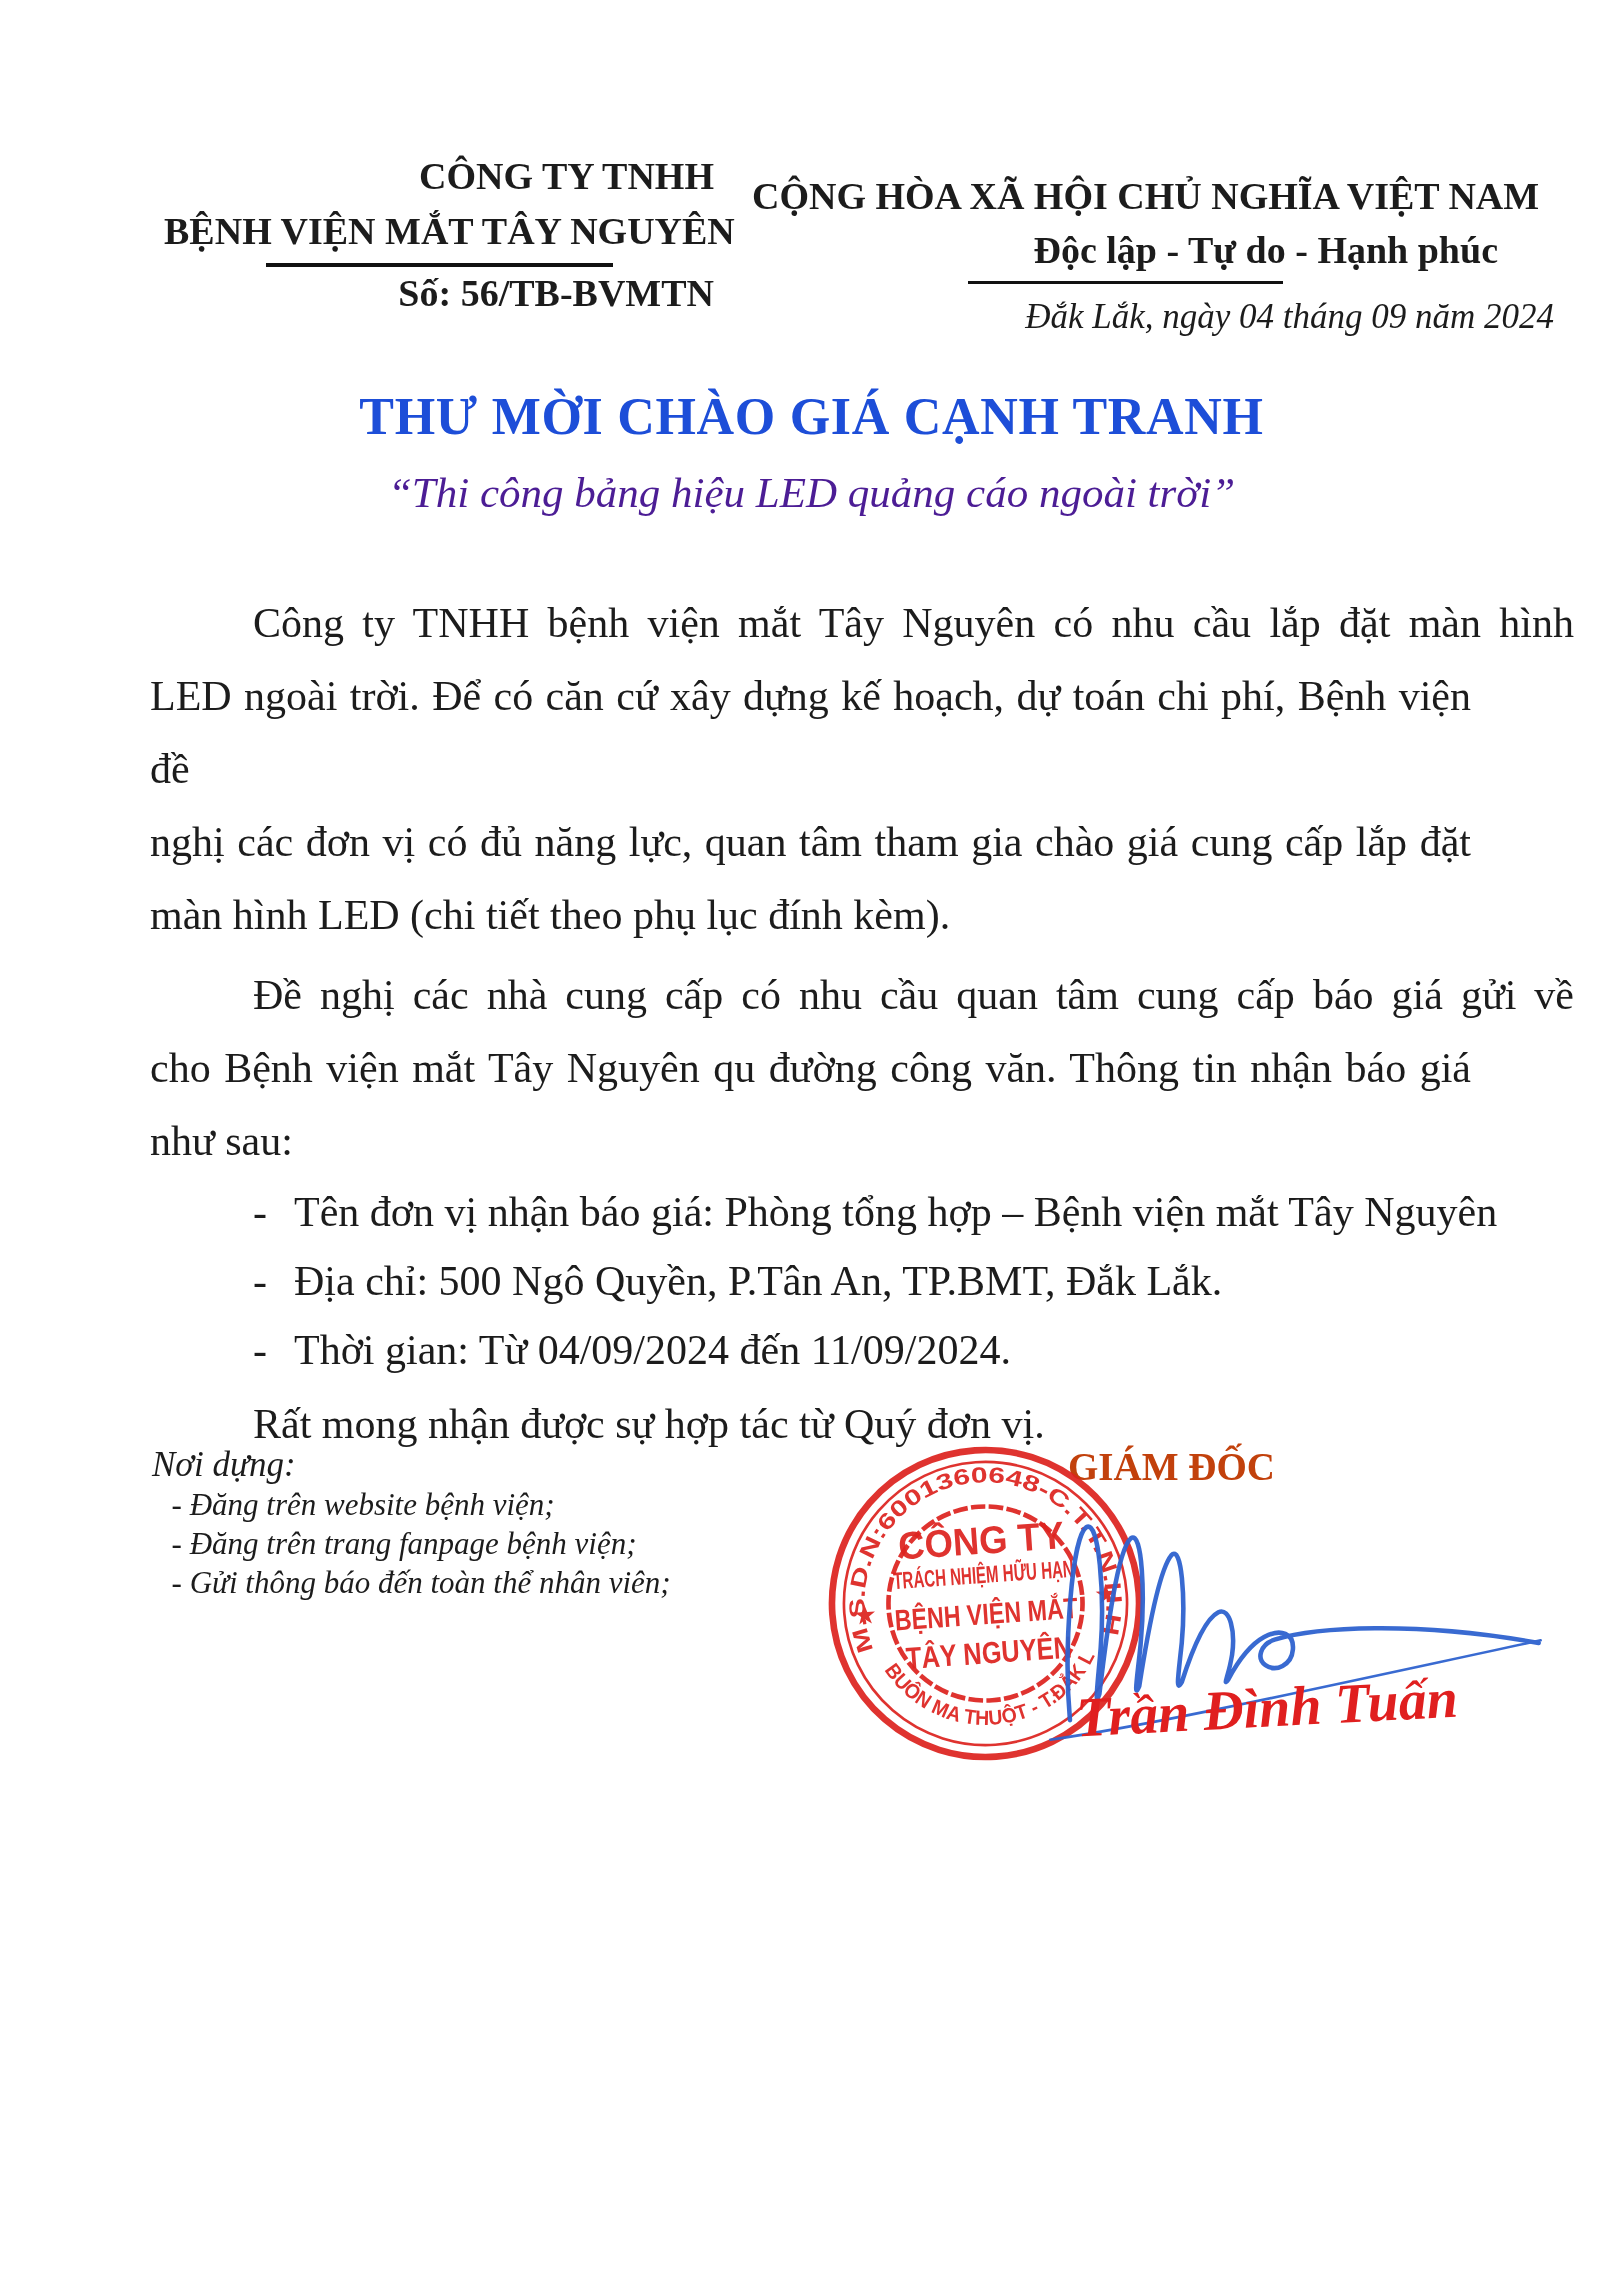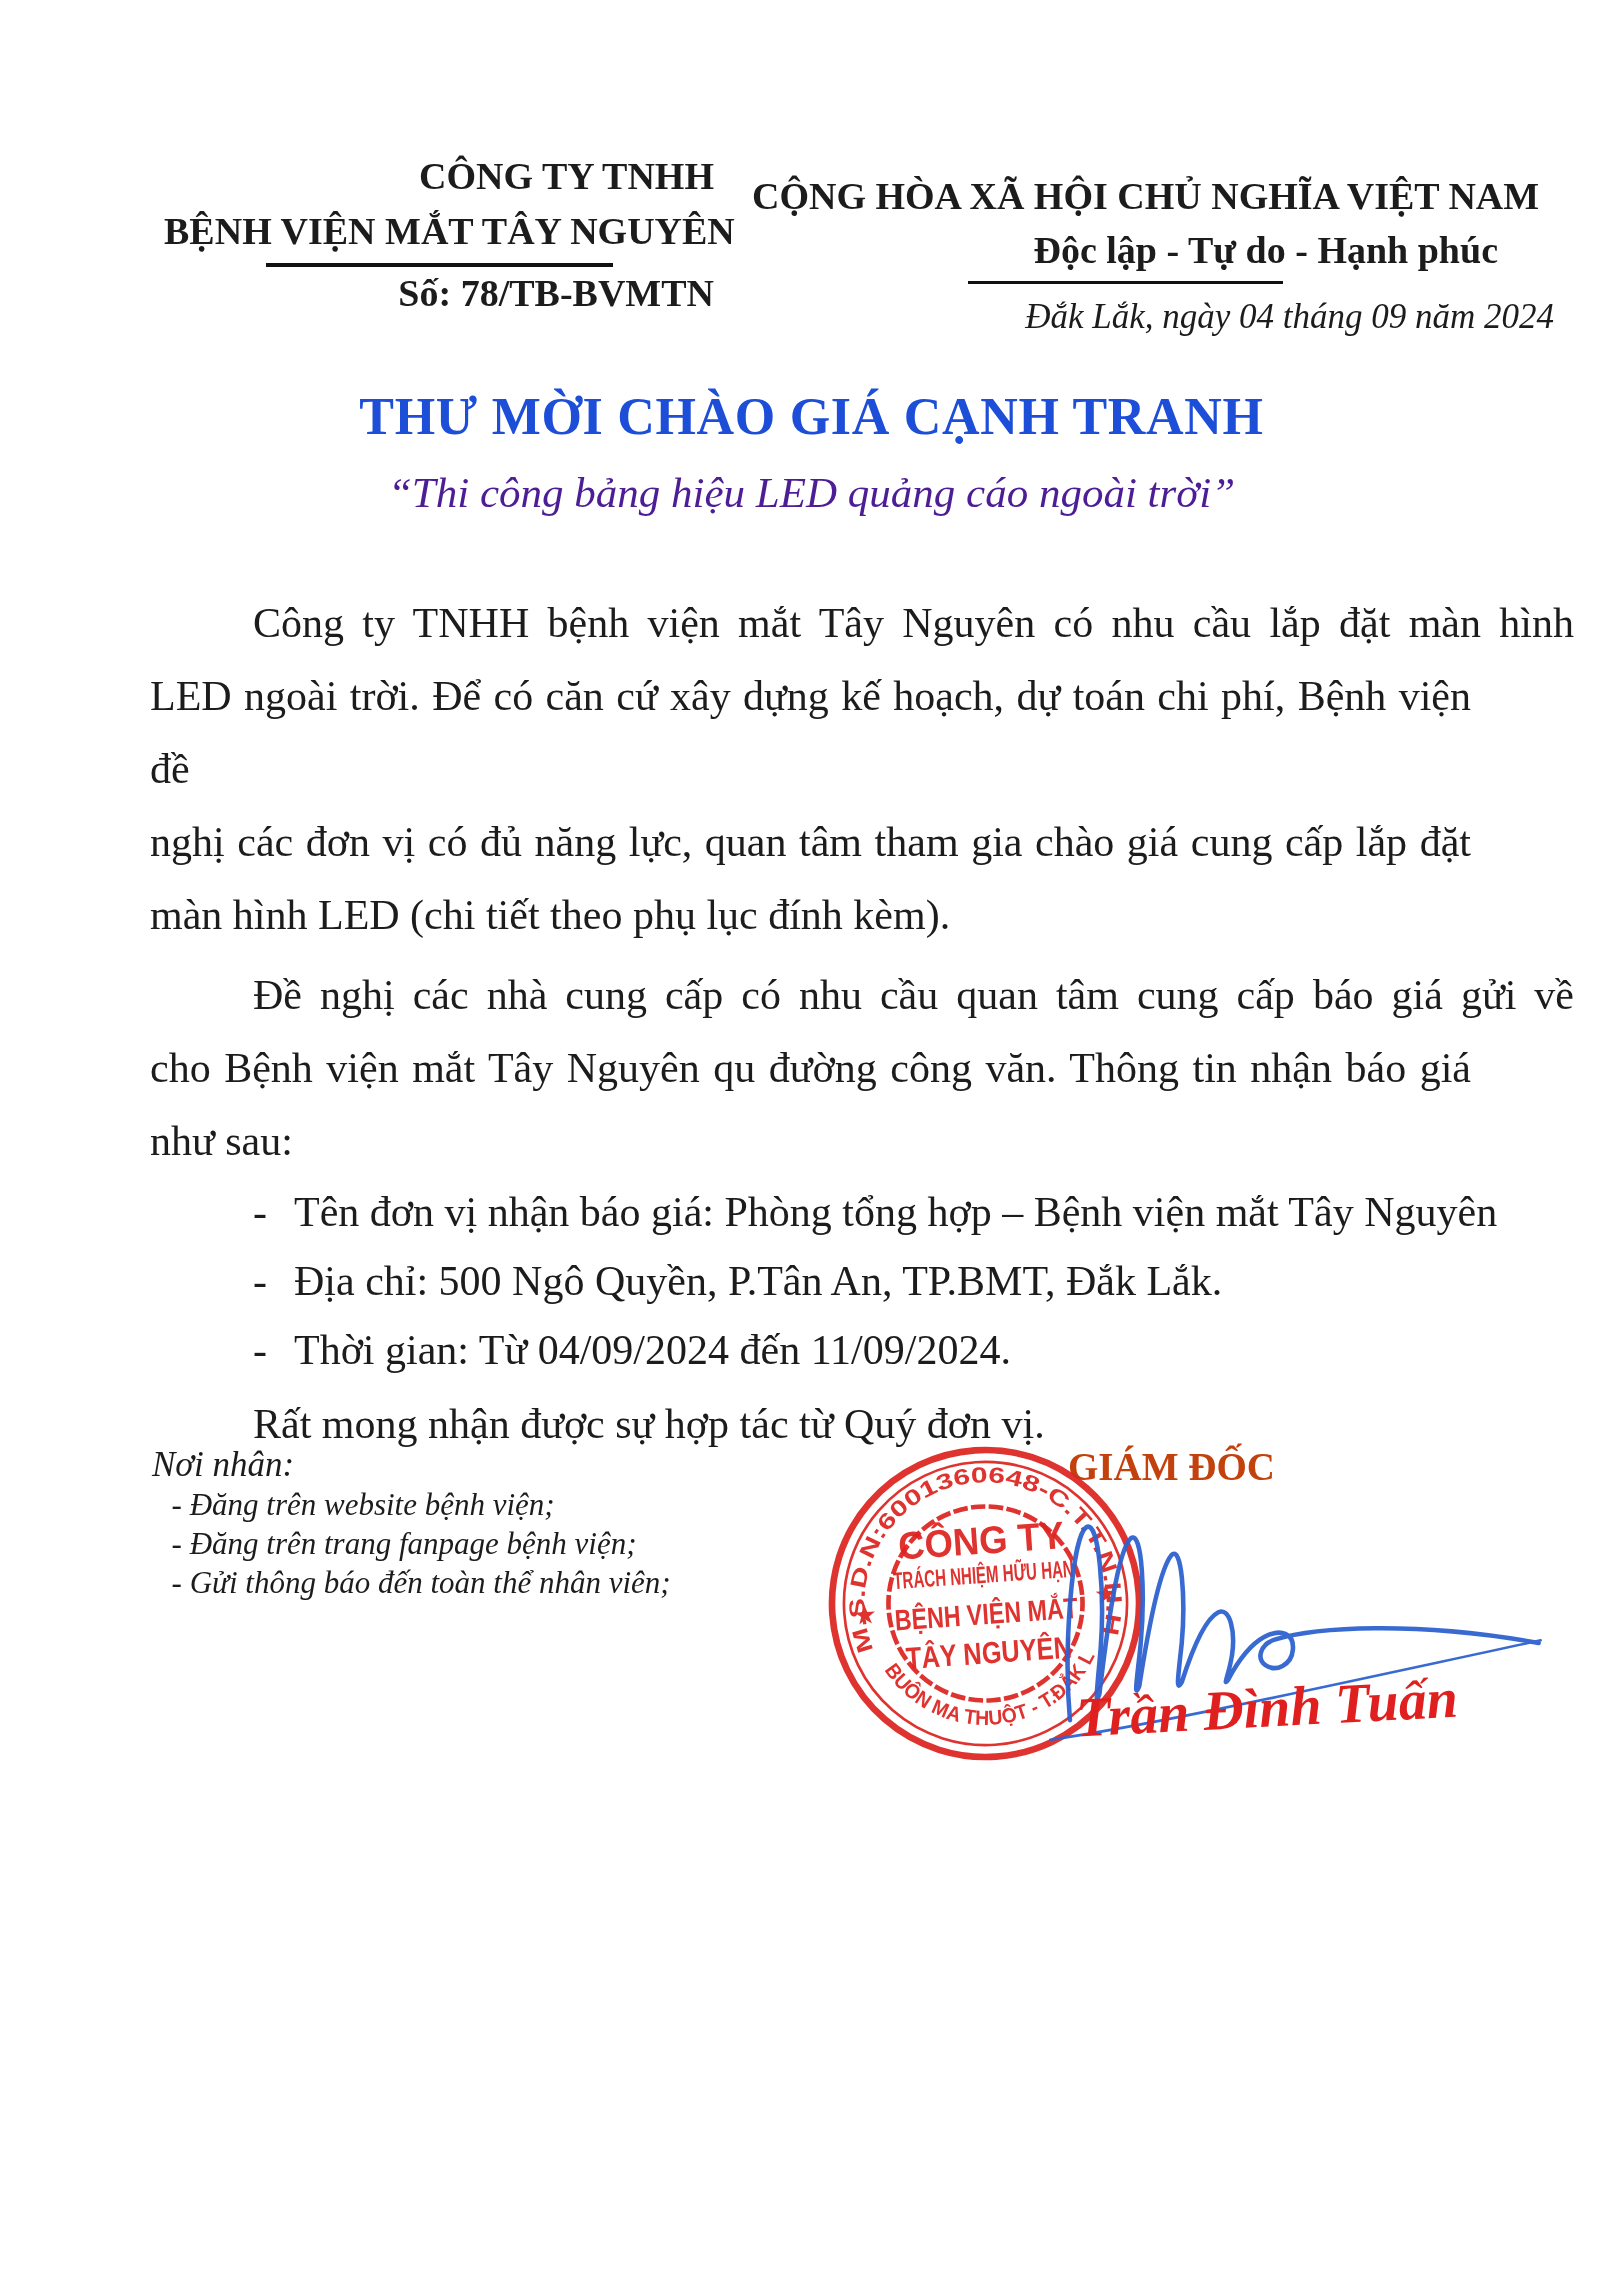--- a/index.html
+++ b/index.html
@@ -50,21 +50,21 @@
 </style>
 </head>
 <body>
 
 <div class="page">
 
   <div class="abs hdr-block" style="left:164px;top:149px;width:550px;">
     <div class="hdr-line">CÔNG TY TNHH</div>
     <div class="hdr-line">BỆNH VIỆN MẮT TÂY NGUYÊN</div>
     <div class="rule" style="width:347px;margin:3.9px auto 5.2px auto;"></div>
-    <div class="hdr-line" style="line-height:42px;">Số: 78/TB-BVMTN</div>
+    <div class="hdr-line" style="line-height:42px;">Số: 56/TB-BVMTN</div>
   </div>
 
   <div class="abs hdr-block" style="left:752px;top:149px;width:746px;margin-top:20px;">
     <div class="hdr-line">CỘNG HÒA XÃ HỘI CHỦ NGHĨA VIỆT NAM</div>
     <div class="hdr-line" style="line-height:52px;">Độc lập - Tự do - Hạnh phúc</div>
     <div class="rule" style="width:315px;height:3.3px;margin:5.2px auto 6.5px auto;"></div>
     <div class="dateline">Đắk Lắk, ngày 04 tháng 09 năm 2024</div>
   </div>
 
   <div class="abs doc-title" style="left:0;top:387px;">THƯ MỜI CHÀO GIÁ CẠNH TRANH</div>
@@ -84,21 +84,21 @@
     </div>
     <div>
       <div class="doc-li"><span class="li-dash">-</span><span>Tên đơn vị nhận báo giá: Phòng tổng hợp – Bệnh viện mắt Tây Nguyên</span></div>
       <div class="doc-li"><span class="li-dash">-</span><span>Địa chỉ: 500 Ngô Quyền, P.Tân An, TP.BMT, Đắk Lắk.</span></div>
       <div class="doc-li"><span class="li-dash">-</span><span>Thời gian: Từ 04/09/2024 đến 11/09/2024.</span></div>
     </div>
     <div class="ll indent closing">Rất mong nhận được sự hợp tác từ Quý đơn vị.</div>
   </div>
 
   <div class="abs recip" style="left:152px;top:1444px;width:589px;">
-    <div class="recip-label">Nơi nhân:</div>
+    <div class="recip-label">Nơi dựng:</div>
     <div class="recip-item">- Đăng trên website bệnh viện;</div>
     <div class="recip-item">- Đăng trên trang fanpage bệnh viện;</div>
     <div class="recip-item">- Gửi thông báo đến toàn thể nhân viên;</div>
   </div>
 
   <div class="abs director" style="left:1068px;top:1444px;">GIÁM ĐỐC</div>
 
   <svg class="abs stamp-svg" style="left:826px;top:1444px;" width="319" height="319" viewBox="0 0 480 480">
     <g fill="none" stroke="#dd2420" opacity="0.93">
       <circle cx="240" cy="240" r="231" stroke-width="10"></circle>

